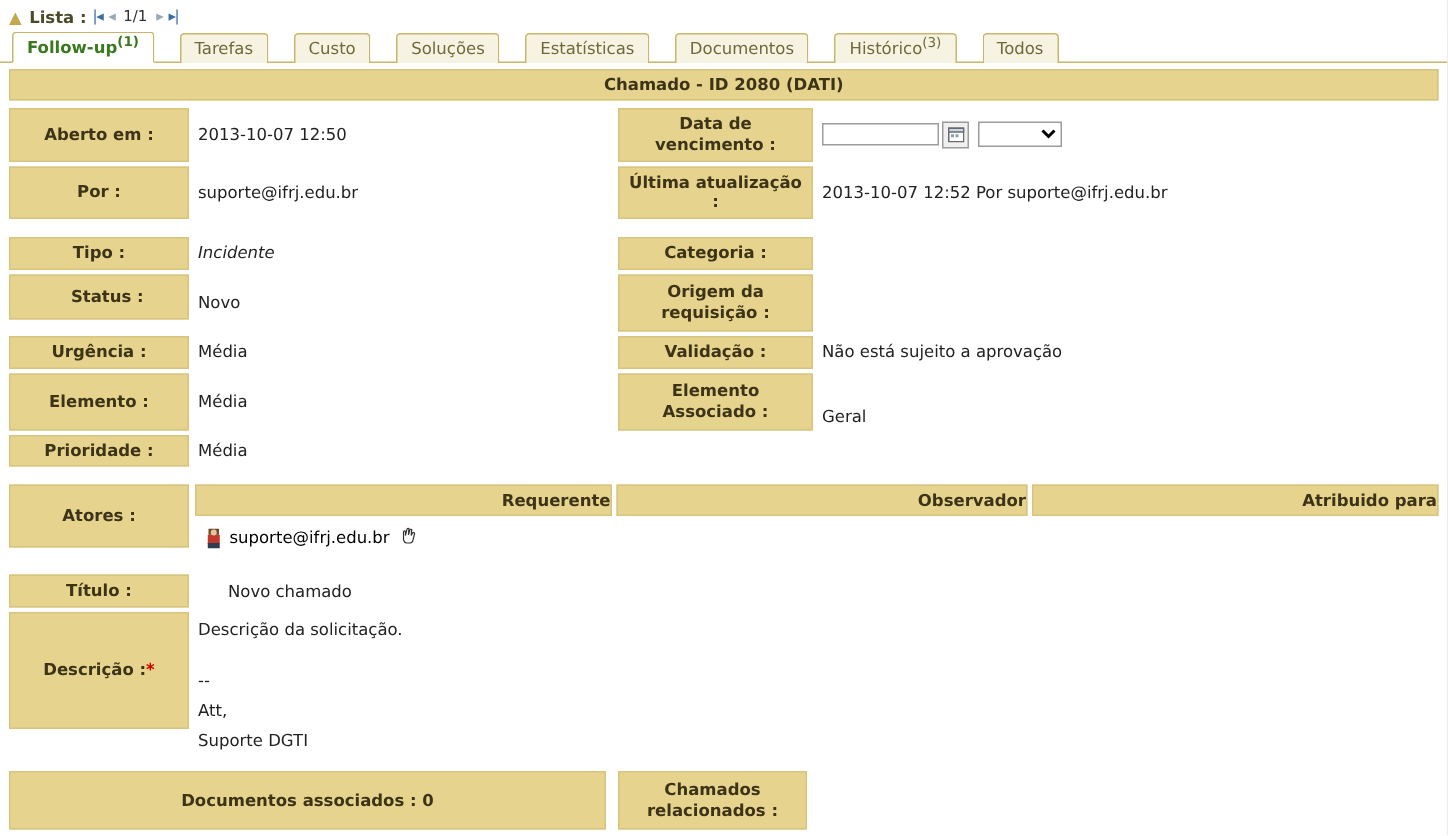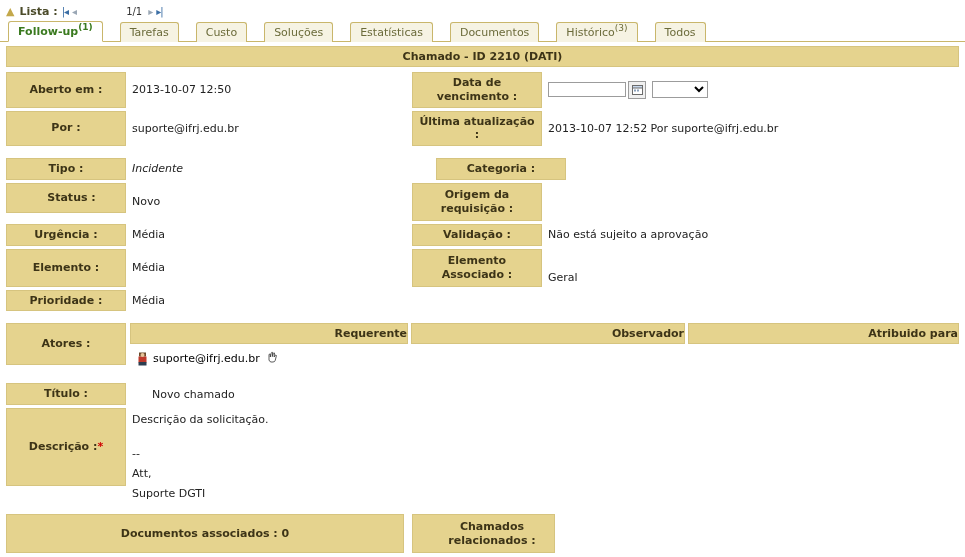--- a/index.html
+++ b/index.html
@@ -43,21 +43,20 @@
     color: #3b6ea5;
     font-size: 10px;
     letter-spacing: -1px;
     cursor: pointer;
   }
   .topbar .navicon.dim { color: #9aa7b5; }
   .topbar .pagenum {
     color: #333;
     font-size: 10px;
     padding: 0 2px;
-    margin-left: 44px;
   }
 
   
   .tabs {
     display: flex;
     align-items: flex-end;
     height: 21px;
     padding-left: 8px;
     border-bottom: 1px solid #c9b66b;
     background: #ffffff;
@@ -269,21 +268,21 @@
     <div class="tab">
       <span>Histórico</span><sup>(3)</sup>
     </div>
     <div class="tab">
       <span>Todos</span>
     </div>
   </div>
 
   <div class="content">
 
-    <div class="title-bar">Chamado - ID 2210 (DATI)</div>
+    <div class="title-bar">Chamado - ID 2080 (DATI)</div>
 
     <div class="row">
       <div class="col-left">
         <div class="lbl w-lbl">Aberto em :</div>
         <div class="val" style="width:276px;">2013-10-07 12:50</div>
       </div>
       <div class="spacer10"></div>
       <div class="lbl" style="width:130px;min-width:130px;">Data de vencimento :</div>
       <div class="val" style="flex:1;">
         <input class="txt" type="text" value="" style="">
@@ -312,21 +311,21 @@
     </div>
 
     <div class="sep"></div>
 
     <div class="row">
       <div class="col-left">
         <div class="lbl w-lbl">Tipo :</div>
         <div class="val" style="width:276px;font-style:italic;">Incidente</div>
       </div>
       <div class="spacer10"></div>
-      <div class="lbl" style="width:130px;min-width:130px;margin-left:24px;">Categoria :</div>
+      <div class="lbl" style="width:130px;min-width:130px;">Categoria :</div>
       <div class="val" style="flex:1;"></div>
     </div>
 
     <div class="row">
       <div class="col-left">
         <div class="lbl w-lbl" style="height:30px;padding-left:15px;">Status :</div>
         <div class="val" style="width:276px;">Novo</div>
       </div>
       <div class="spacer10"></div>
       <div class="lbl" style="width:130px;min-width:130px;height:38px;">Origem da requisição :</div>
@@ -403,17 +402,17 @@
       <div style="flex:1;">
         <div class="desc-text">Descrição da solicitação.</div>
         <div class="desc-text" style="padding-top:14px;">--</div>
         <div class="desc-text" style="padding-top:0;">Att,</div>
         <div class="desc-text" style="padding-top:0;">Suporte DGTI</div>
       </div>
     </div>
 
     <div class="docs-row">
       <div class="docbtn" style="width:396px;">Documentos associados : 0</div>
-      <div class="docbtn" style="width:124px;padding-left:17px;">Chamados relacionados :</div>
+      <div class="docbtn" style="width:124px;">Chamados relacionados :</div>
     </div>
 
   </div>
 </div>
 
 </body></html>

